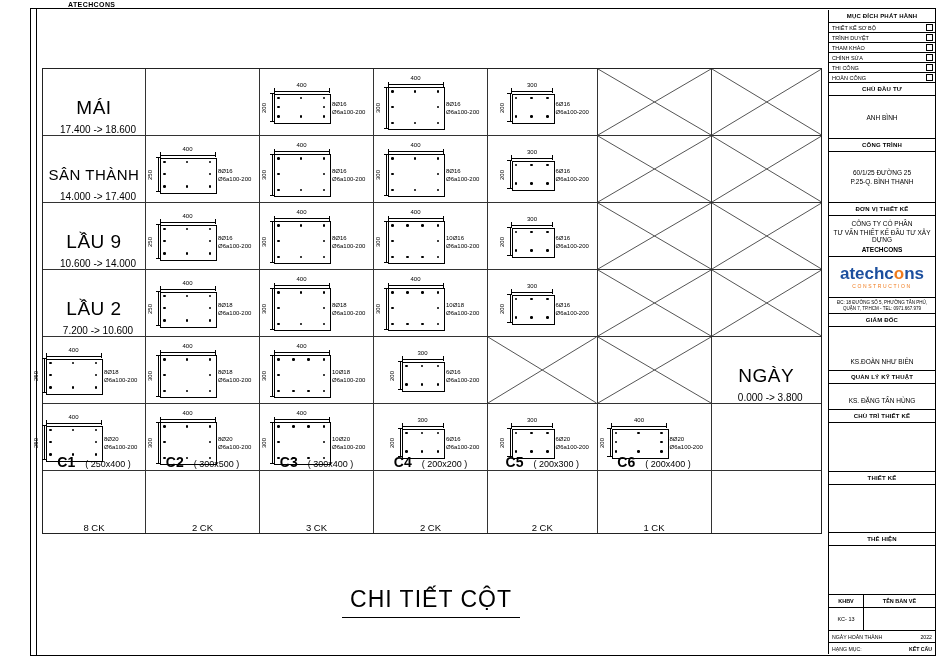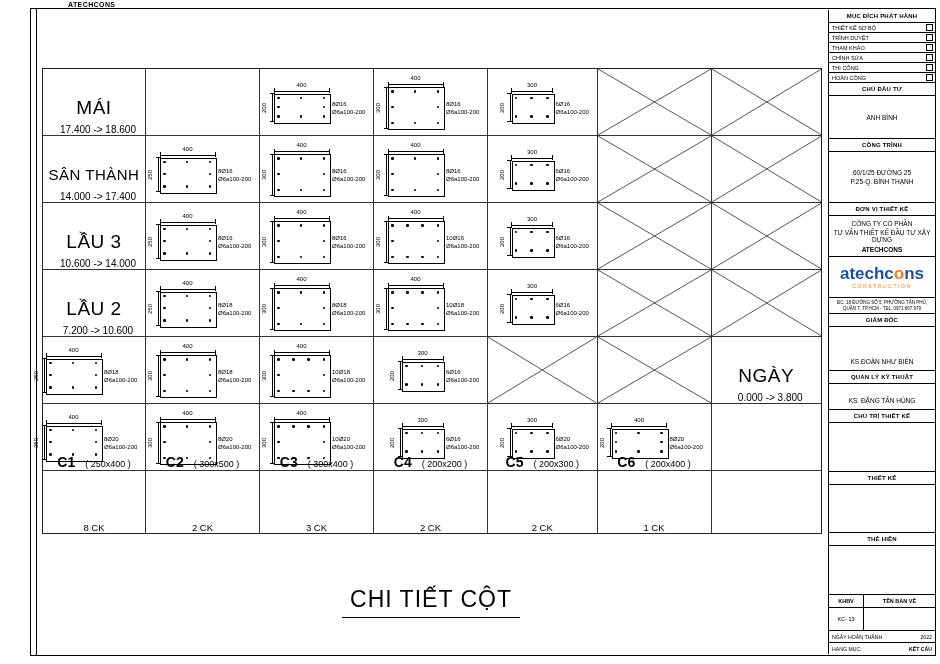--- a/index.html
+++ b/index.html
@@ -278,21 +278,21 @@
         <line x1="0" y1="100" x2="100" y2="0"></line>
       </svg>
     </div>
     <div class="cell sec-cell">
       <svg class="xmark" viewBox="0 0 100 100" preserveAspectRatio="none">
         <line x1="0" y1="0" x2="100" y2="100"></line>
         <line x1="0" y1="100" x2="100" y2="0"></line>
       </svg>
     </div>
     <div class="cell floor-cell">
-      <div class="floor-name">LẦU 3</div>
+      <div class="floor-name">LẦU 9</div>
       <div class="floor-range">10.600 -&gt; 14.000</div>
     </div>
     <div class="cell sec-cell">
       <div class="sec" style="width: 113px; height: 47px;">
         <div class="dimtop" style="left:14px;width:55px">
           <span>400</span>
         </div>
         <div class="dimleft" style="top:12px;height:34px">
           <span>250</span>
         </div>

